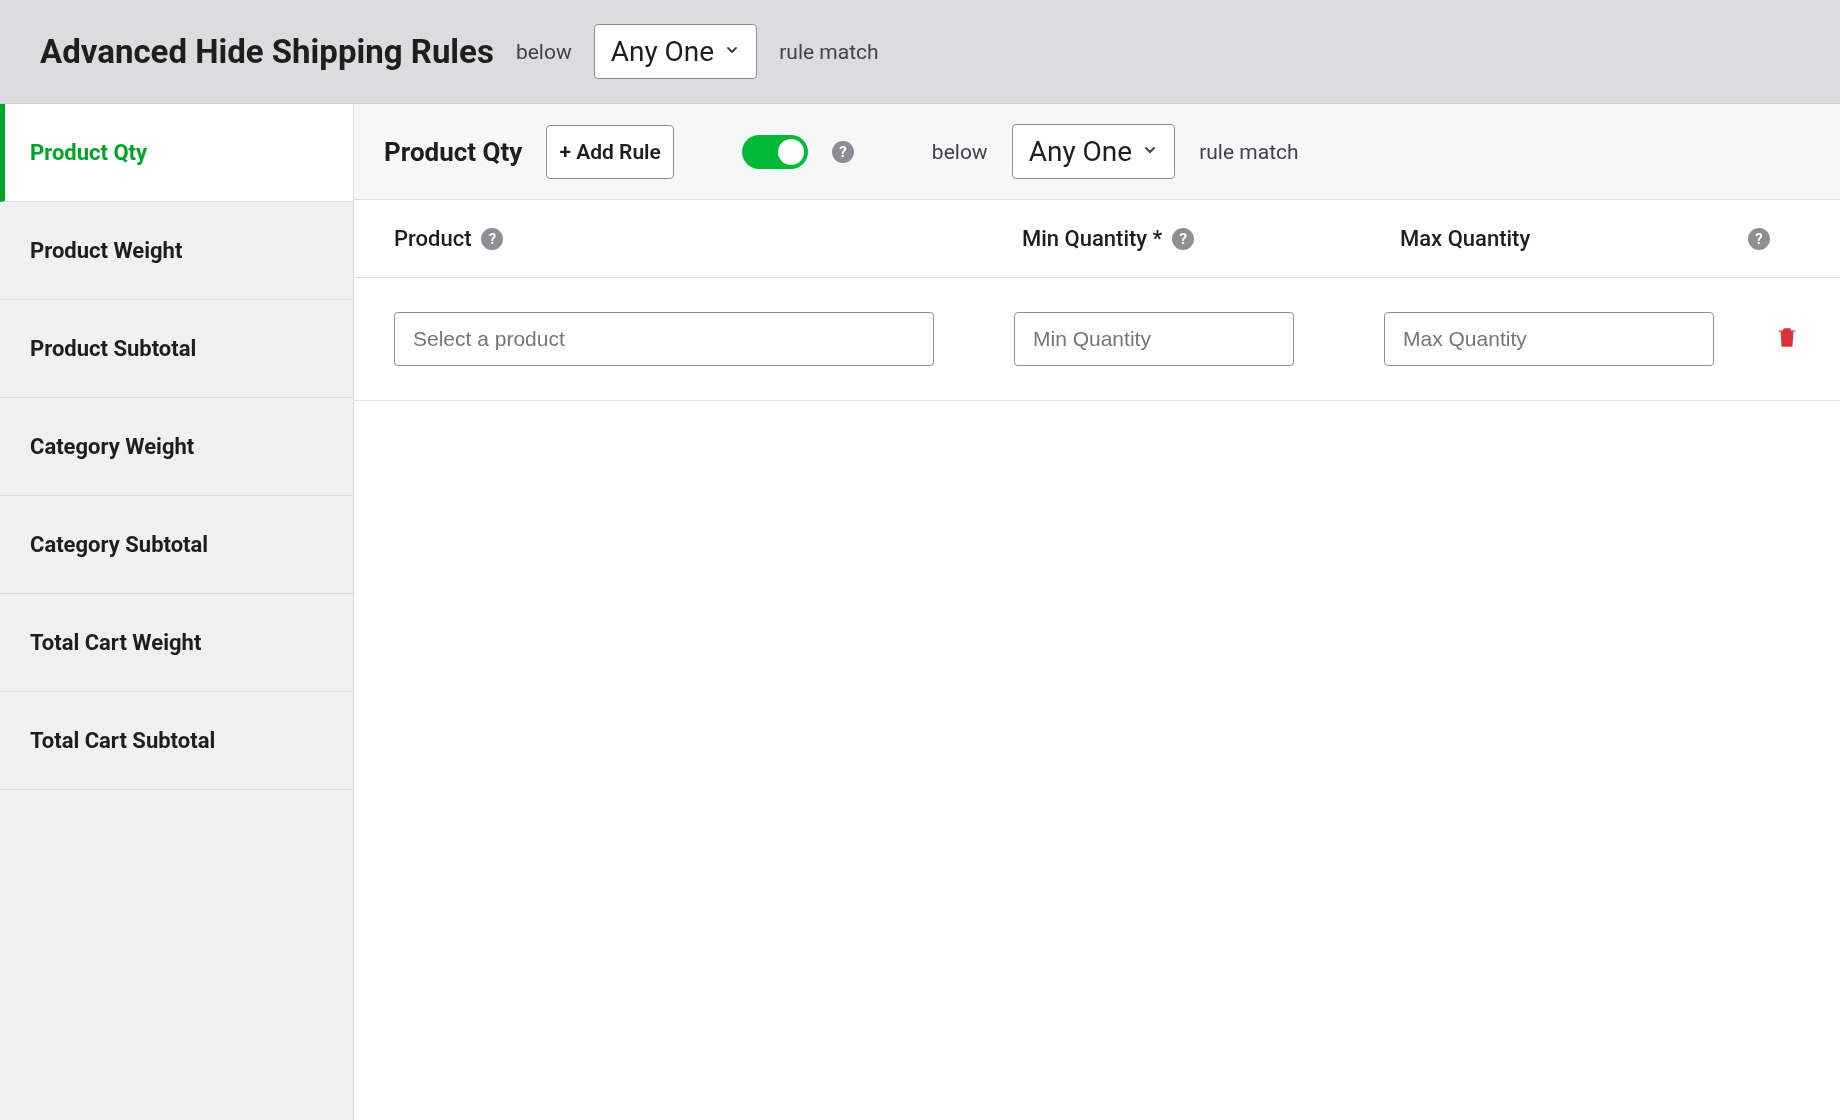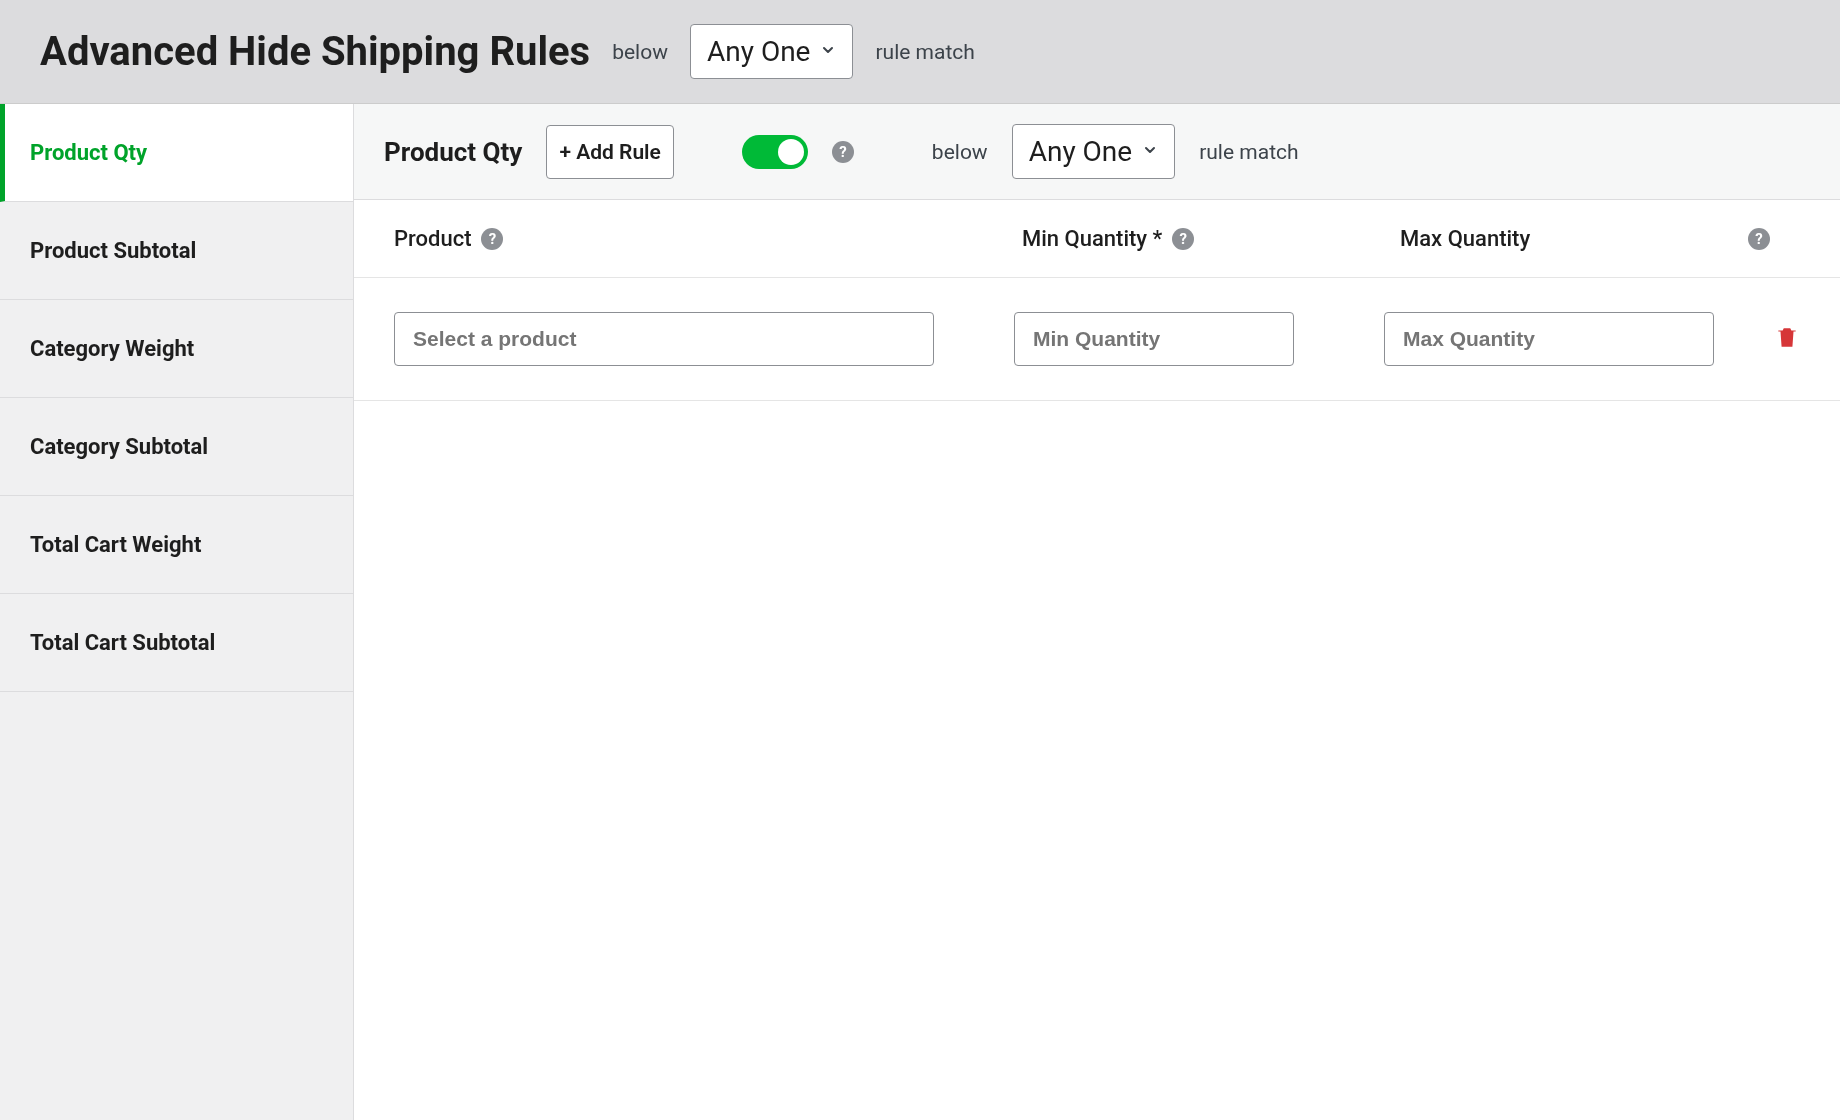--- a/index.html
+++ b/index.html
@@ -14,21 +14,21 @@
     
     .header {
       background: #dcdcde;
       padding: 24px 40px;
       display: flex;
       align-items: center;
       gap: 22px;
       border-bottom: 1px solid #ccc;
     }
     .header-title {
-      font-size: 40px;
+      font-size: 33px;
       font-weight: 700;
       color: #1e1e1e;
     }
     .header-below {
       font-size: 21px;
       color: #3c434a;
     }
     .select-box {
       background: #fff;
       border: 1px solid #8c8f94;
@@ -154,21 +154,20 @@
     .rule-row .col-max { width: 370px; }
     .rule-row .col-trash { flex: 0 0 auto; margin-left: 20px; }
     .input {
       border: 1px solid #8c8f94;
       border-radius: 4px;
       padding: 14px 18px;
       font-size: 21px;
       color: #6d28d9;
       background: #fff;
       width: 90%;
-      font-weight: bold;
     }
     .input.product { width: 540px; }
     .input.min { width: 280px; }
     .input.max { width: 330px; }
     .trash-icon { color: #d63638; cursor: pointer; }
   </style>
 </head>
 <body>
 
 <div class="container">
@@ -183,20 +182,23 @@
           </svg>
       </span>
     </span>
     <span class="header-rulematch">rule match</span>
   </div>
 
   <div class="body">
     <div class="sidebar">
       <div class="sidebar-item active">
         <span>Product Qty</span>
+      </div>
+      <div class="sidebar-item">
+        <span>Product Weight</span>
       </div>
       <div class="sidebar-item">
         <span>Product Subtotal</span>
       </div>
       <div class="sidebar-item">
         <span>Category Weight</span>
       </div>
       <div class="sidebar-item">
         <span>Category Subtotal</span>
       </div>

